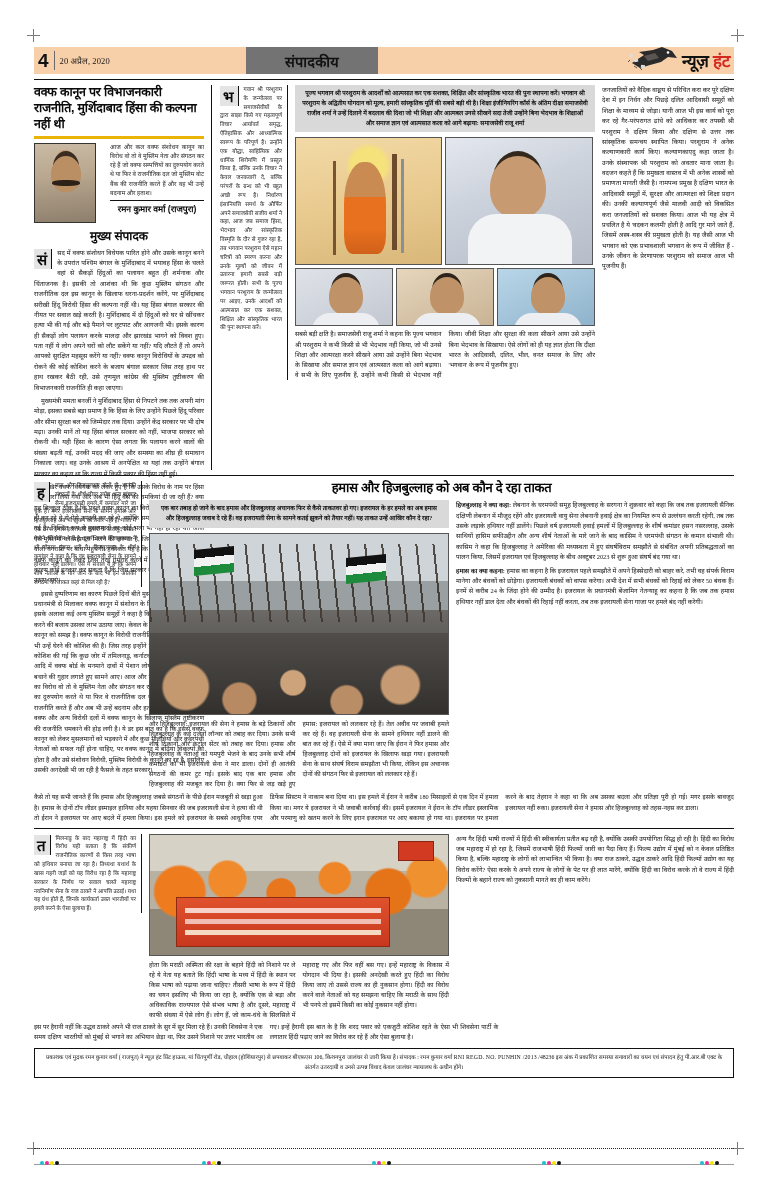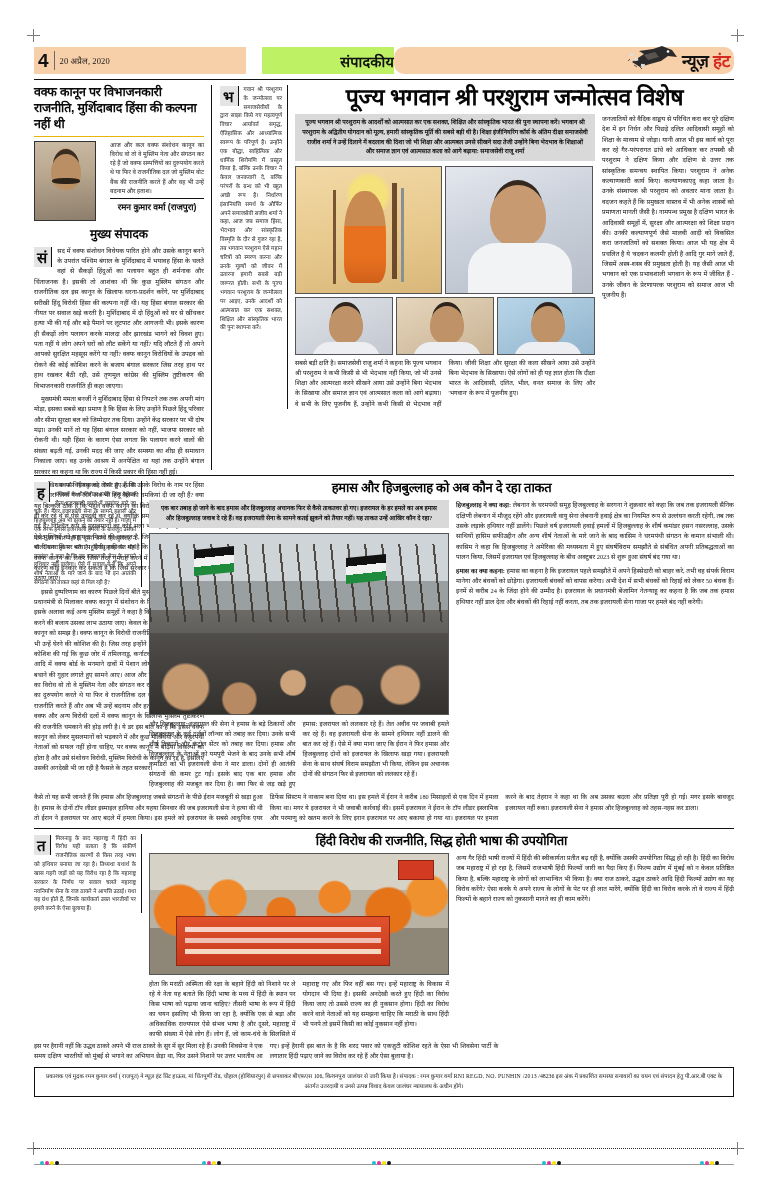--- a/index.html
+++ b/index.html
@@ -80,40 +80,38 @@
   .mh-date {
     font-size: 8.5px;
     color: #1a1a1a;
     letter-spacing: .1px;
     white-space: nowrap;
   }
   .mh-center {
     flex: 0 0 132px;
     display: flex;
     align-items: center;
-    justify-content: flex-end;
-    background: #bef264;
-    margin-left: 16px;
+    justify-content: center;
+    background: #737373;
   }
   .mh-section {
     font-family: "Liberation Sans", sans-serif;
     font-weight: bold;
     font-size: 14.5px;
     color: #111;
     letter-spacing: .2px;
   }
   .mh-band-right {
     flex: 1;
     background: #f7cfa8;
     position: relative;
     display: flex;
-    align-items: flex-start;
+    align-items: center;
     justify-content: flex-end;
     padding-right: 4px;
-    border-radius: 10px;
   }
   .logo-wrap {
     display: flex;
     align-items: center;
     gap: 2px;
     position: relative;
     top: 1px;
   }
   .logo-bird { width: 52px; height: 26px; position: relative; top: -3px; }
   .logo-text {
@@ -142,21 +140,21 @@
     padding-left: 8px;
   }
 
   
   .left-head {
     font-family: "Liberation Sans", sans-serif;
     font-weight: bold;
     font-size: 12.4px;
     line-height: 1.28;
     color: #0a0a0a;
-    border-bottom: 1px solid #eab308;
+    border-bottom: 3px solid #eab308;
     padding-bottom: 3px;
     margin-bottom: 4px;
     letter-spacing: -.2px;
   }
   .author-block {
     display: flex;
     gap: 14px;
     margin-bottom: 4px;
   }
   .author-photo {
@@ -568,21 +566,20 @@
       </div>
 
       <div class="col-main">
         <div class="lead-split">
           <div class="lead-intro-col">
             <div class="intro-text">
               <span class="dropcap">भ</span><span>गवान श्री परशुराम के जन्मोत्सव पर समाजसेवीयों के द्वारा साझा किये गए महत्वपूर्ण विचार आर्यावर्त समृद्ध, ऐतिहासिक और आध्यात्मिक स्वरूप के परिपूर्ण है। उन्होंने एक योद्धा, साहित्यिक और धार्मिक शिरोमणि में प्रस्तुत किया है, बल्कि उनके विचार ने केवल जनकवारी दे, बल्कि परंपरों के ग्रन्थ को भी बहुत अच्छे रूप है। निर्धारण इंसानियत्ति समर्थ के और्फिर अपने समाजसेवी सजीव शर्मा ने कहा, आज जब समाज हिंसा, भेदभाव और सांस्कृतिक विस्मृति के दौर से गुजर रहा है, तब भगवान परशुराम ऐसे महान चरित्रों को स्मरण करना और उनके मूल्यों को जीवन में उतारना हमारी सबसे बड़ी जरूरत होती। सभी के पूज्य भगवान परशुराम के जन्मोत्सव पर आइए, उनके आदर्शों को आत्मसात कर एक सशक्त, शिक्षित और सांस्कृतिक भारत की पुनः स्थापना करें।</span>
             </div>
           </div>
           <div class="lead-body">
-            <div class="lead-title">पूज्य भगवान श्री परशुराम जन्मोत्सव विशेष</div>
 
             <div class="lead-cols">
               <div class="lead-art">
                 <div class="kicker-box">पूज्य भगवान श्री परशुराम के आदर्शों को आत्मसात कर एक सशक्त, शिक्षित और सांस्कृतिक भारत की पुनः स्थापना करें। भगवान श्री परशुराम के अद्वितीय योगदान को मूल्य, हमारी सांस्कृतिक मूर्ति की सबसे बड़ी थी है। शिक्षा इंजीनियरिंग कॉर्स के अंतिम दीक्षा समाजसेवी राजीव शर्मा ने उन्हें दिलाने में बदलाव की दिशा जो भी शिक्षा और आत्मबल उनसे सीखने सदा तेजी उन्होंने बिना भेदभाव के शिक्षाओं और समाज ज्ञान एवं आत्मसात कला को आगे बढ़ाया: समाजसेवी राजू शर्मा</div>
                 <div class="img-row">
                   <div class="photo photo-parashuram"></div>
                   <div class="photo photo-person1"></div>
                 </div>
                 <div class="img-row">
                   <div class="photo photo-sm"></div>
@@ -646,21 +643,20 @@
 
     <hr class="hr-strong">
 
     <div class="sec-head-row">
       <div class="sec-intro-col">
         <div class="intro-text">
           <span class="dropcap">त</span><span>मिलनाडु के बाद महाराष्ट्र में हिंदी का विरोध यही बताता है कि संकीर्ण राजनीतिक कारणों से किस तरह भाषा को हथियार बनाया जा रहा है। तिथ्यथा यथार्थ के खास गहरी जड़ों को यह विरोध रहा है कि महाराष्ट्र सरकार के निर्णय पर सवाल चलते महाराष्ट्र नवनिर्माण सेना के राज ठाकरे ने आपत्ति उठाई। यथा यह ग्रंथ होते हैं, जिनके कार्यकर्ता उक्त भारतीयों पर हमले करने के ऐसा बुलाया हैं।</span>
         </div>
       </div>
       <div class="sec-main-col">
-        <div class="sec-title">हिंदी विरोध की राजनीति, सिद्ध होती भाषा की उपयोगिता</div>
         <div class="sec-split">
           <div class="sec-mid">
             <div class="photo-rally">
               <div class="crowd-o"></div>
               <div class="flag-sm"></div>
               <div class="banner"></div>
             </div>
             <div class="twocol-flow" style="margin-top:4px;">
               <span>होता कि मराठी अस्मिता की रक्षा के बहाने हिंदी को निशाने पर ले रहे ये नेता यह बताते कि हिंदी भाषा के मध्य में हिंदी के स्थान पर किस भाषा को पढ़ाया जाना चाहिए? तीसरी भाषा के रूप में हिंदी का चयन इसलिए भी किया जा रहा है, क्योंकि एक से बड़ा और अधिकाधिक राज्यपाल ऐसे संभव भाषा है और दूसरे, महाराष्ट्र में काफी संख्या में ऐसे लोग हैं।</span>
               <span>लोग हैं, जो काम-धंधे के सिलसिले में महाराष्ट्र गए और फिर वहीं बस गए। इन्हें महाराष्ट्र के विकास में योगदान भी दिया है। इसकी अनदेखी करते हुए हिंदी का विरोध किया जाए तो उससे राज्य का ही नुकसान होगा। हिंदी का विरोध करने वाले नेताओं को यह समझना चाहिए कि मराठी के साथ हिंदी भी पनपे तो इसमें किसी का कोई नुकसान नहीं होगा।</span>

